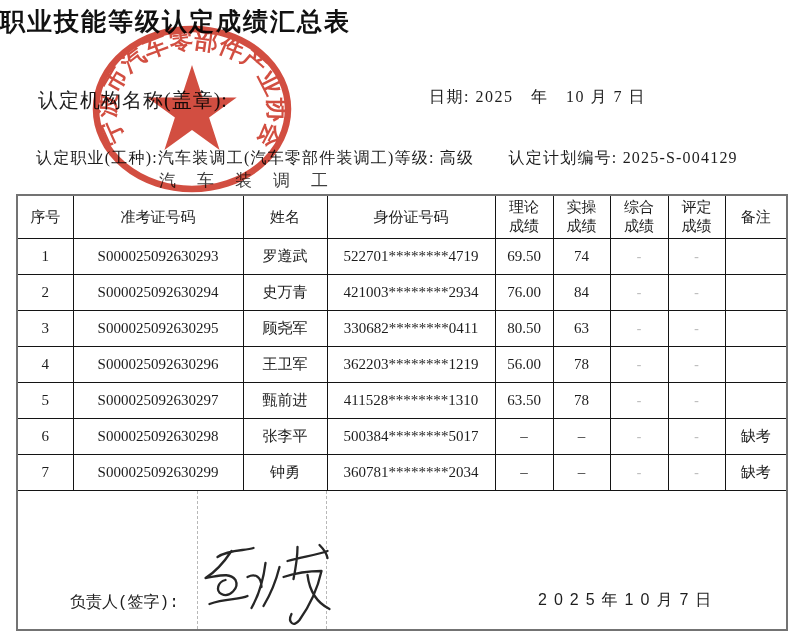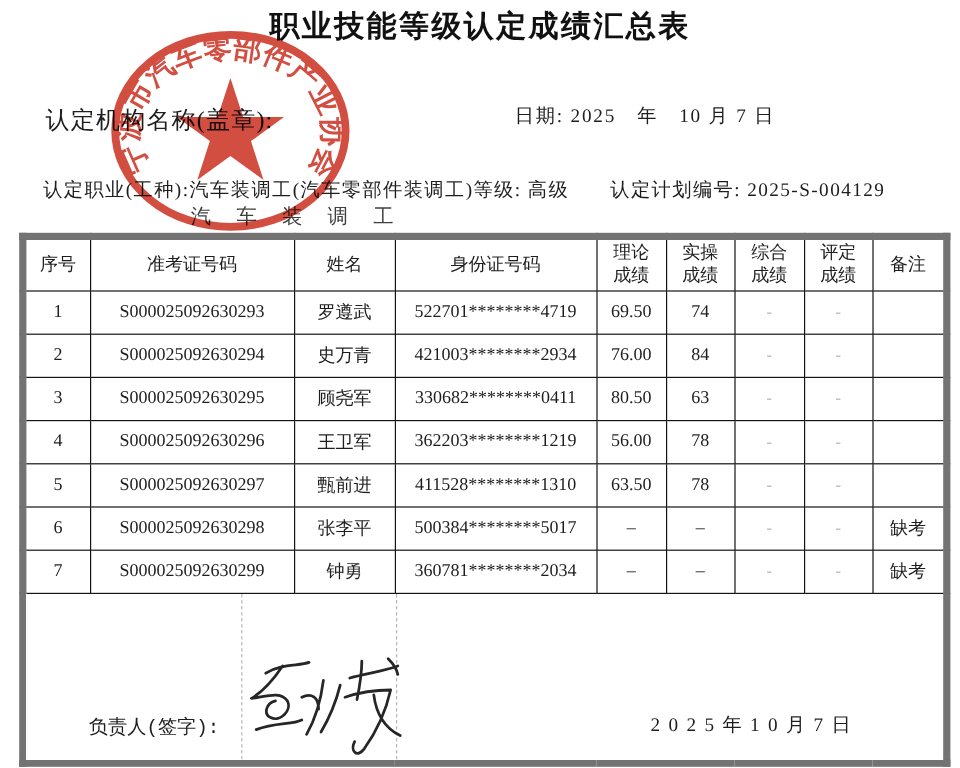--- a/index.html
+++ b/index.html
@@ -2,37 +2,37 @@
 <html><head>
 <meta charset="utf-8">
 <style>
   html,body{margin:0;padding:0}
   body{
     width:800px;height:640px;position:relative;overflow:hidden;
     background:#ffffff;color:#1d1d1d;
     font-family:"Liberation Serif","DejaVu Serif",serif;
   }
   .title{
-    position:absolute;top:5px;left:0;width:100%;margin:0;text-align:center;
+    position:absolute;top:5px;left:0;width:100%;margin:0;
     font-family:"Liberation Sans","DejaVu Sans",sans-serif;
     font-size:25px;font-weight:700;letter-spacing:2px;color:#111;
   }
   .org-label{position:absolute;left:38px;top:87px;font-size:20px;letter-spacing:1px;white-space:nowrap}
   .date-line{position:absolute;left:429px;top:87px;font-size:16px;letter-spacing:1.5px;white-space:nowrap}
   .occu-overlay{
     position:absolute;left:159px;top:124px;font-size:17px;letter-spacing:21px;
     color:#3f3f3f;font-family:"Liberation Sans","DejaVu Sans",sans-serif;white-space:nowrap;margin-top:45px;
   }
   .occu-line{position:absolute;left:36px;top:148px;font-size:16px;letter-spacing:1.2px;white-space:nowrap}
   .stamp{position:absolute;left:84px;top:16px;z-index:5;mix-blend-mode:multiply;opacity:.88}
 
   .score-table{
     position:absolute;left:16px;top:194px;width:770px;
     border-collapse:collapse;table-layout:fixed;background:#fff;
-    border:6px solid #737373;
+    border:2px solid #737373;
   }
   .score-table th,.score-table td{
     border:1px solid #141414;text-align:center;vertical-align:middle;
     padding:0;overflow:hidden;
   }
   .score-table thead th{
     height:42px;font-family:"Liberation Sans","DejaVu Sans",sans-serif;
     font-weight:400;font-size:15px;line-height:1.25;
   }
   .score-table tbody td{height:35px;font-size:15px}
@@ -44,21 +44,21 @@
   .dash-line{position:absolute;top:0;bottom:0;width:0;border-left:1px dashed #b8b8b8}
   .dl1{left:179px}
   .dl2{left:308px}
   .signer-label{
     position:absolute;left:52px;top:101px;font-size:16px;
     font-family:Liberation Mono, monospace;white-space:nowrap;
   }
   .signature{position:absolute;left:175px;top:50px}
   .footer-date{
     position:absolute;left:520px;top:99px;font-size:16px;letter-spacing:7px;
-    font-family:Liberation Serif, serif;white-space:nowrap;
+    font-family:Liberation Sans, sans-serif;white-space:nowrap;
   }
 </style>
 </head>
 <body>
 
 <h1 class="title">职业技能等级认定成绩汇总表</h1>
 
 <div class="org-label">认定机构名称(盖章):</div>
 <div class="date-line">日期: 2025　年　10 月 7 日</div>
 <div class="occu-overlay">汽车装调工</div>

